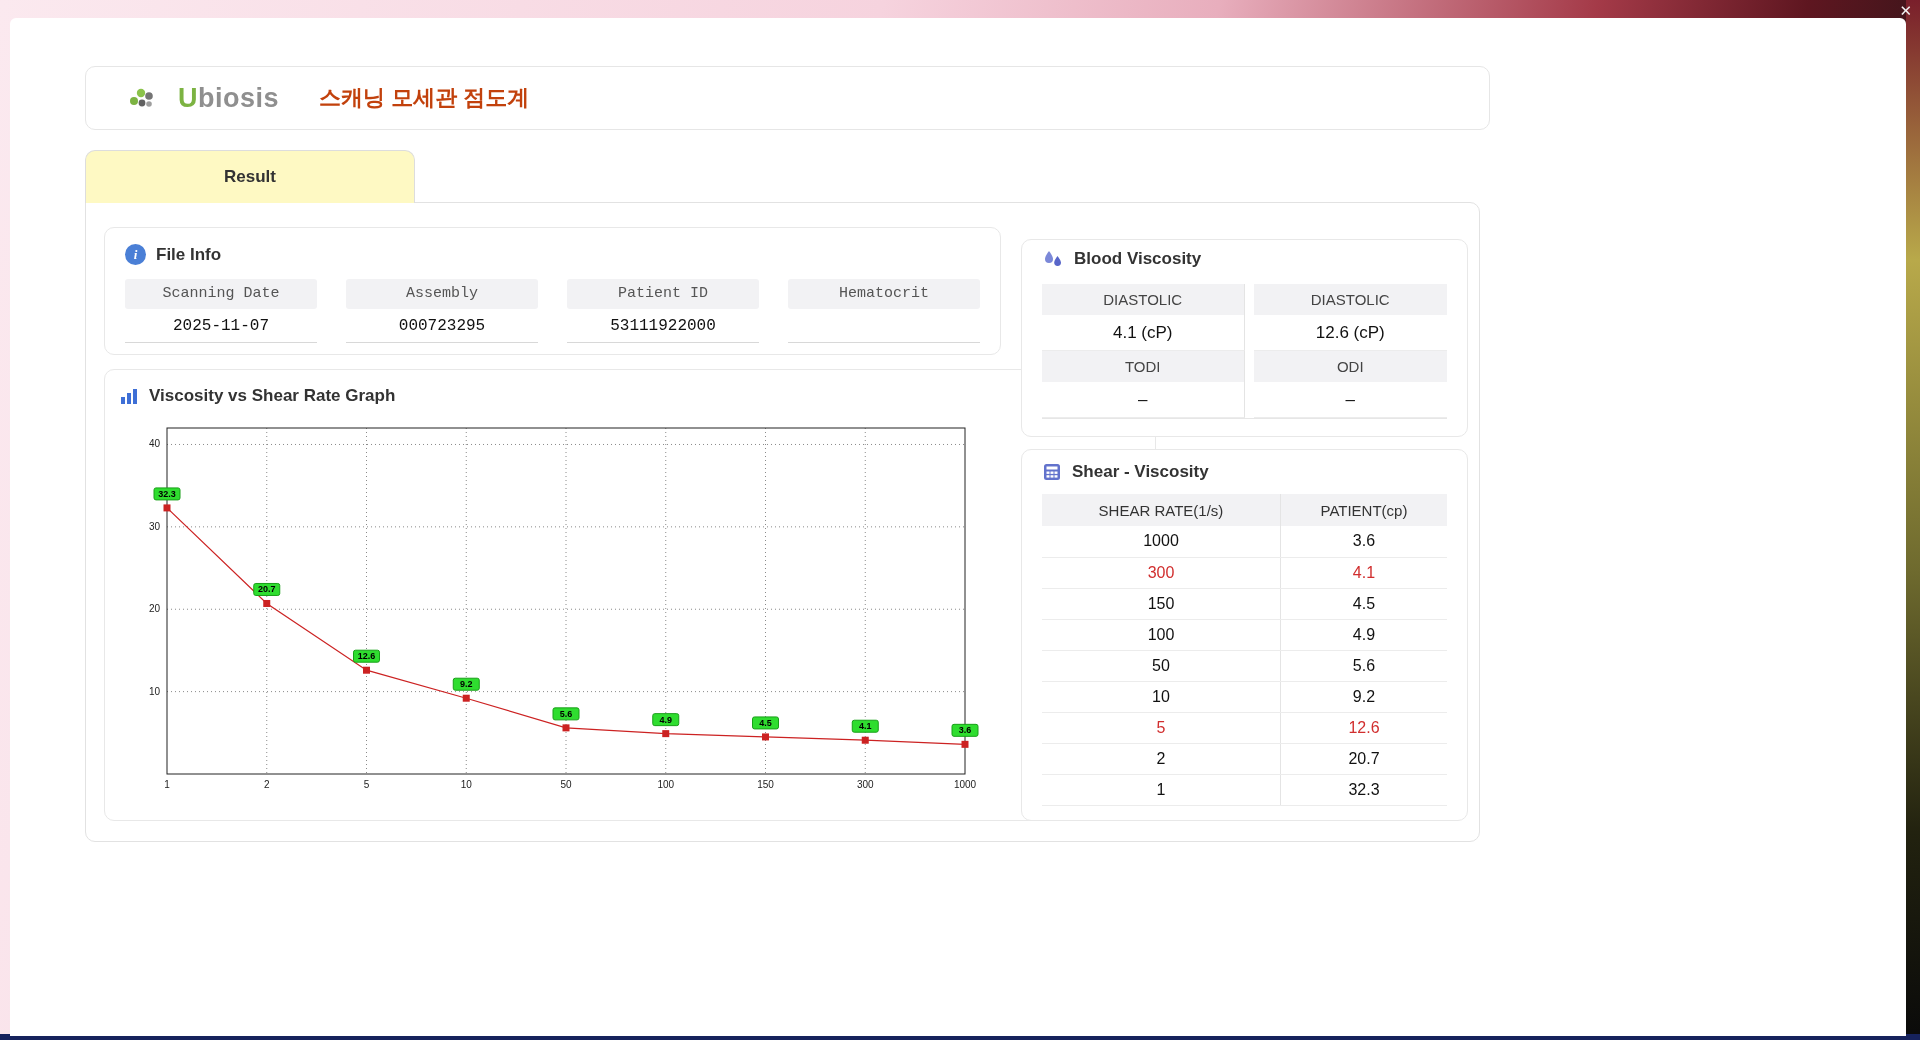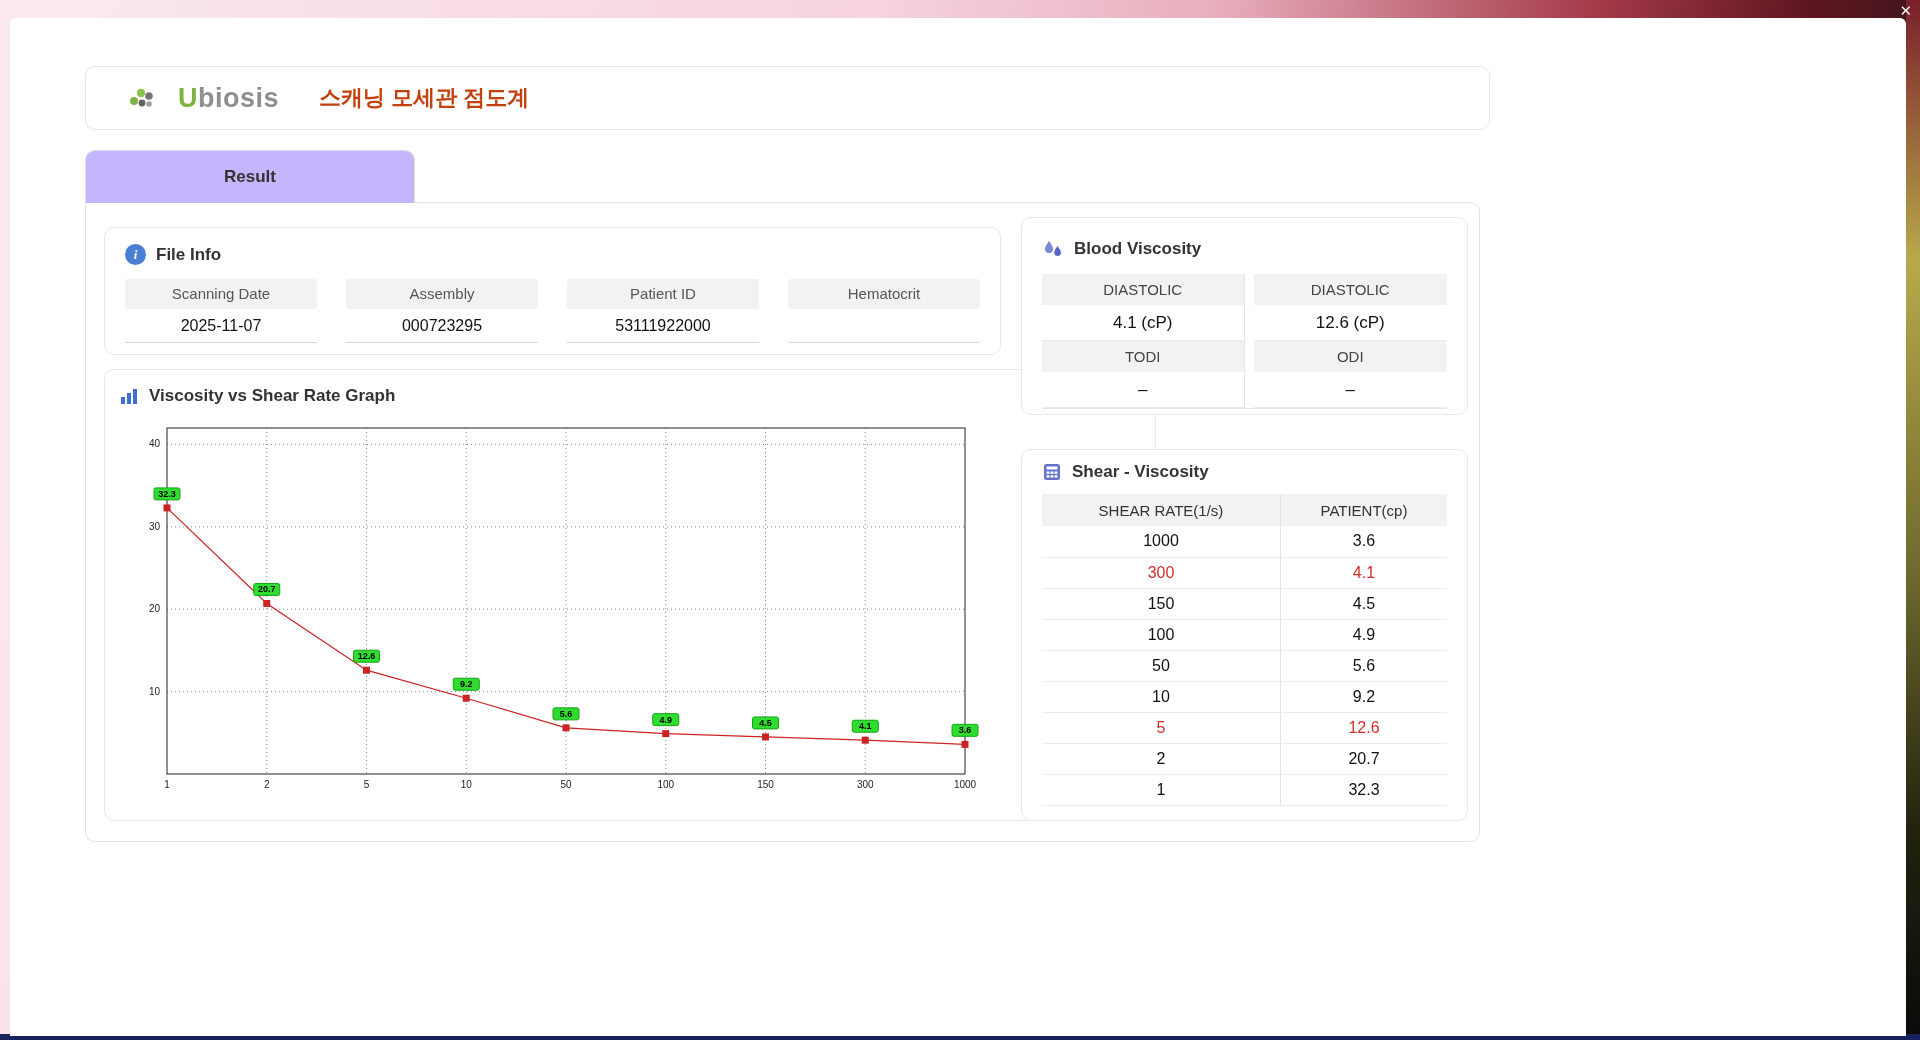--- a/index.html
+++ b/index.html
@@ -25,51 +25,51 @@
   .logo { display:flex; align-items:center; gap:20px; }
   .logo-text { font-size:27px; font-weight:600; letter-spacing:0.5px; }
   .logo-u { color:#7cb342; }
   .logo-rest { color:#8f8f8f; }
   .app-title { margin-left:40px; font-size:22px; font-weight:700; color:#c2410c; }
 
   
   .tab { position:absolute; height:53px; top:132px; display:flex; align-items:center;
     justify-content:center; font-size:17px; border:1px solid #ddd; border-bottom:none;
     border-radius:10px 10px 0 0; cursor:pointer; }
-  .tab-result { left:75px; width:330px; background:#c4b5fd; color:#333; font-weight:700; z-index:3; }
+  .tab-result { left:75px; width:330px; background:#fef9c3; color:#333; font-weight:700; z-index:3; }
   .tab-raw { left:410px; width:335px; background:#ececec; color:#9a9a9a; font-weight:600; z-index:1; }
 
   
   .content-card { position:absolute; left:75px; top:184px; width:1395px; height:640px;
     border:1px solid #e2e2e2; border-radius:0 10px 10px 10px; background:#fff; z-index:2; }
 
   .card { position:absolute; border:1px solid #e8e8e8; border-radius:10px; background:#fff; }
   .card-title { display:flex; align-items:center; gap:10px; font-size:17px; font-weight:700;
     color:#333; }
 
   
   .file-info-card { left:18px; top:24px; width:897px; height:128px; padding:16px 20px; }
-  .fi-fields { display:flex; gap:29px; margin-top:14px; }
+  .fi-fields { display:flex; gap:29px; margin-top:14px;font-family:Liberation Mono, monospace; }
   .fi-col { width:200px; }
   .fi-label { height:30px; line-height:30px; background:#f2f2f4; border-radius:3px;
     text-align:center; font-size:15px; color:#555; }
   .fi-value { height:34px; line-height:34px; text-align:center; font-size:16px; color:#111;
     border-bottom:1px solid #d8d8d8; }
 
   
   .graph-card { left:18px; top:166px; width:1052px; height:452px; padding:16px 14px; }
   #chart-svg { margin-top:6px; overflow:visible; }
   .grid-line { stroke:#8a8a8a; stroke-width:1; stroke-dasharray:1 3; }
   .plot-border { fill:none; stroke:#222; stroke-width:1; }
   .data-line { fill:none; stroke:#cc2222; stroke-width:1.2; }
   .ytick, .xtick { font-size:10px; fill:#222; font-family:"Liberation Sans", sans-serif; }
   .dlabel { font-size:9px; font-weight:bold; fill:#000; font-family:"Liberation Sans", sans-serif; }
 
   
-  .bv-card { left:935px; top:14px; width:447px; height:198px; padding:20px 20px; }
+  .bv-card { left:935px; top:36px; width:447px; height:198px; padding:8px 20px; }
   .bv-table { margin-top:14px; border-bottom:1px solid #e6e6e6; }
   .bv-row { display:grid; grid-template-columns:1fr 1fr; }
   .bv-row > div { text-align:center; border-right:1px solid #e4e4e4; }
   .bv-row > div:last-child { border-right:none;margin-left:9px; }
   .bv-head > div { height:31px; line-height:31px; background:#f2f2f4; font-size:15px; color:#444; }
   .bv-val > div { height:36px; line-height:36px; font-size:17px; color:#111;
     border-bottom:1px solid #ececec; border-right:1px solid #e4e4e4; }
   .bv-val > div:last-child { border-right:none; }
 
   

